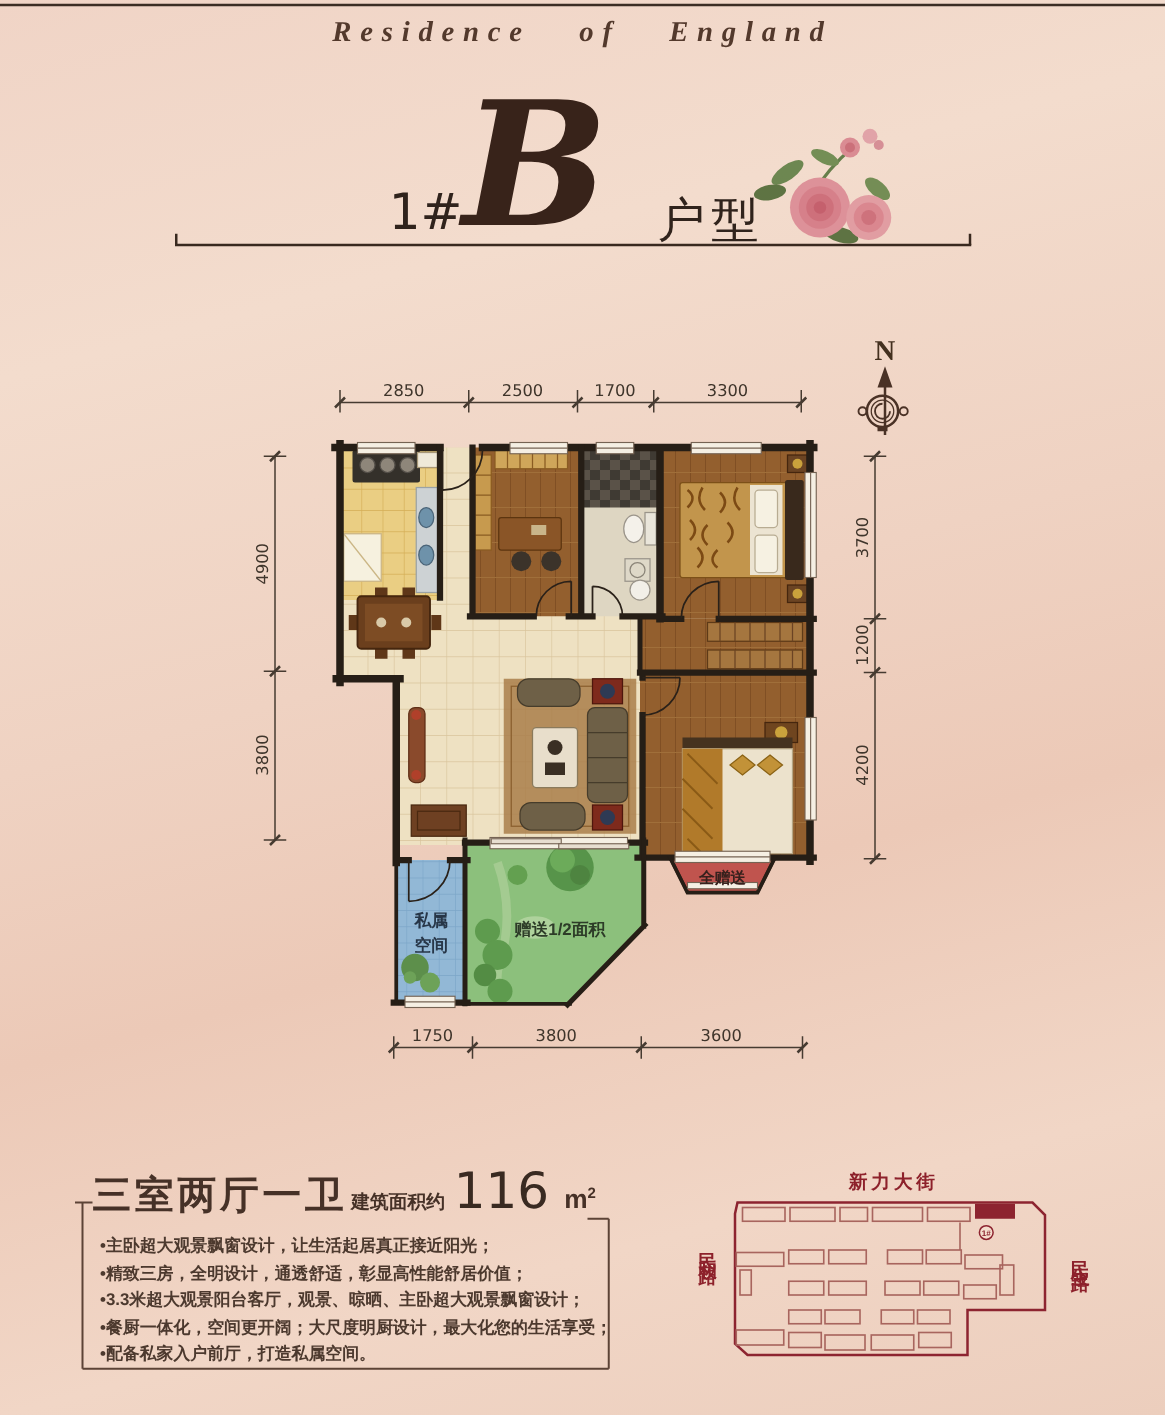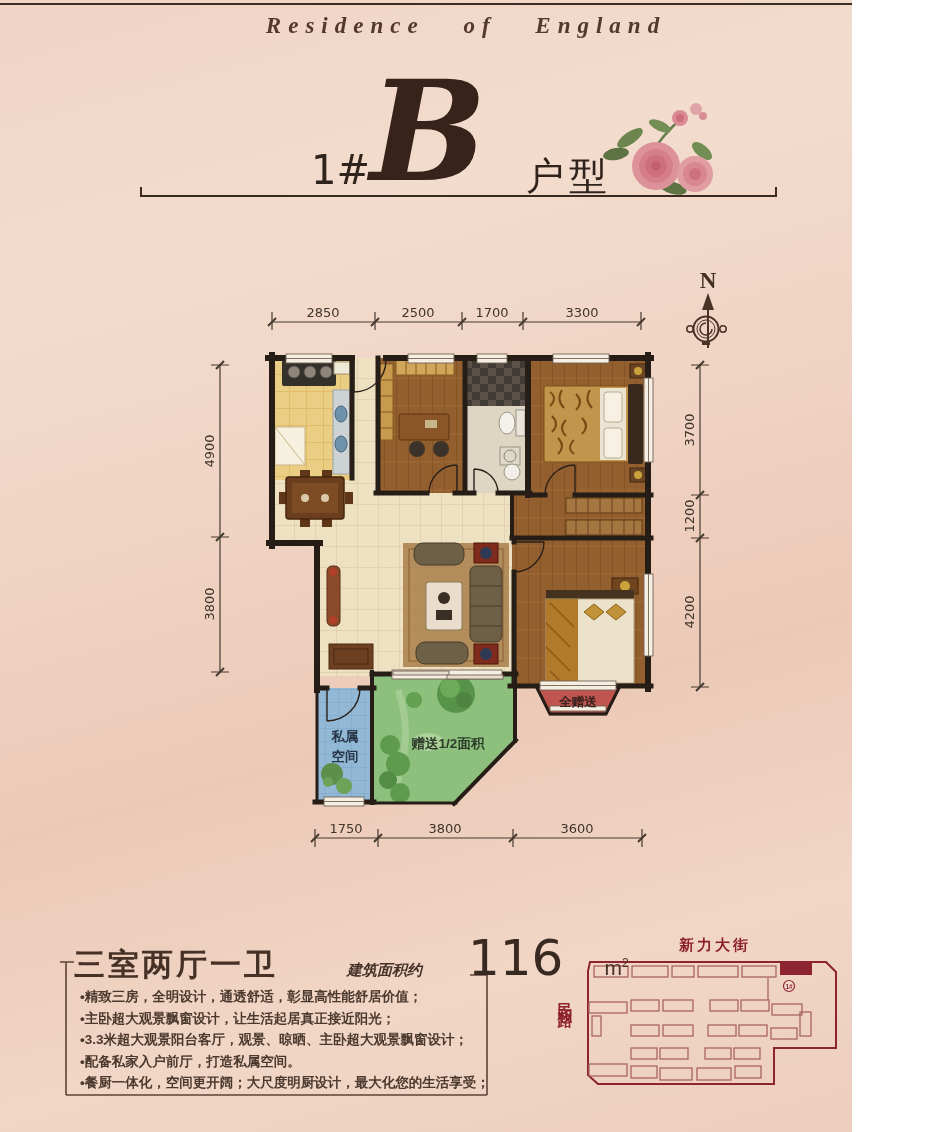--- a/index.html
+++ b/index.html
@@ -1,34 +1,34 @@
 <!DOCTYPE html>
 <html><head>
 <meta charset="utf-8">
 <style>
   html,body{margin:0;padding:0;}
-  #page{position:relative;width:852px;height:1132px;overflow:hidden;
+  #page{position:relative;width:932px;height:1132px;overflow:hidden;
         background:linear-gradient(165deg,#f0d4c6 0%,#f3dccd 22%,#efd2c2 45%,#ecc9b7 62%,#f1d6c6 82%,#eccebd 100%);
         font-family:"Liberation Sans",sans-serif;}
   .abs{position:absolute;}
   #top-rule{top:3px;left:0;width:932px;height:2px;background:#3b2d24;}
   #brand{top:13px;left:0;width:932px;text-align:center;font-family:"Liberation Serif",serif;
          font-style:italic;font-weight:600;font-size:23px;letter-spacing:7px;word-spacing:26px;color:#53392c;}
   #t-block{left:311px;top:147px;font-family:"DejaVu Sans",sans-serif;font-size:40px;font-weight:500;color:#30231c;}
   #t-letter{left:370px;top:63px;font-family:"DejaVu Serif",serif;font-style:italic;font-weight:bold;
             font-size:138px;line-height:1;color:#38231a;}
   #t-suffix{left:526px;top:151px;font-family:"Liberation Serif",serif;font-weight:normal;
             font-size:38px;letter-spacing:5px;color:#30231c;}
   #plan-svg{left:0;top:0;}
   #rose-svg{left:578px;top:96px;}
-  #sum-title{left:74px;top:933px;display:flex;align-items:baseline;color:#463127;gap:39px;}
+  #sum-title{left:74px;top:933px;display:flex;align-items:baseline;color:#463127;}
   #sum-title h2{margin:0;font-family:"Liberation Serif",serif;font-size:31px;letter-spacing:3px;font-weight:bold;}
-  #area-prefix{font-size:15px;font-weight:bold;margin-left:30px;font-style:italic;}
-  #area-value{font-family:"DejaVu Sans",sans-serif;font-size:50px;font-weight:500;color:#392a21;margin-left:7px;line-height:1;}
-  #area-unit{font-size:21px;font-weight:normal;margin-left:2px;}
+  #area-prefix{font-size:15px;font-weight:bold;margin-left:3px;}
+  #area-value{font-family:"DejaVu Sans",sans-serif;font-size:40px;font-weight:500;color:#392a21;margin-left:7px;line-height:1;}
+  #area-unit{font-size:21px;font-weight:bold;margin-left:12px;}
   #area-unit sup{font-size:12px;}
   #features{left:80px;top:986px;width:402px;margin:0;padding:0;list-style:none;}
   #features li{font-size:13.5px;font-weight:bold;color:#4c392e;line-height:21.5px;white-space:nowrap;}
   .street{color:#8d212b;font-family:"Liberation Serif",serif;font-weight:bold;font-size:15px;letter-spacing:3px;}
   #street-top{left:615px;top:936px;width:200px;text-align:center;}
   #street-bottom{left:610px;top:1089px;width:200px;text-align:center;}
   #street-left{left:555px;top:991px;writing-mode:vertical-rl;letter-spacing:5px;}
   #street-right{left:853px;top:997px;writing-mode:vertical-rl;letter-spacing:5px;}
 </style>
 </head>
@@ -354,24 +354,24 @@
     </g>
   </svg>
 
   <div id="sum-title" class="abs">
     <h2>三室两厅一卫</h2>
     <span id="area-prefix">建筑面积约</span>
     <span id="area-value">116</span>
     <span id="area-unit"><span>m</span><sup>2</sup></span>
   </div>
   <ul id="features" class="abs">
+    <li>•主卧超大观景飘窗设计，让生活起居真正接近阳光；</li>
     <li>•精致三房，全明设计，通透舒适，彰显高性能舒居价值；</li>
-    <li>•主卧超大观景飘窗设计，让生活起居真正接近阳光；</li>
     <li>•3.3米超大观景阳台客厅，观景、晾晒、主卧超大观景飘窗设计；</li>
+    <li>•餐厨一体化，空间更开阔；大尺度明厨设计，最大化您的生活享受；</li>
     <li>•配备私家入户前厅，打造私属空间。</li>
-    <li>•餐厨一体化，空间更开阔；大尺度明厨设计，最大化您的生活享受；</li>
   </ul>
 
   <div id="street-top" class="abs street">新力大街</div>
   <div id="street-left" class="abs street">民和路</div>
   <div id="street-right" class="abs street">民生路</div>
 
 </div>
 
 </body></html>

